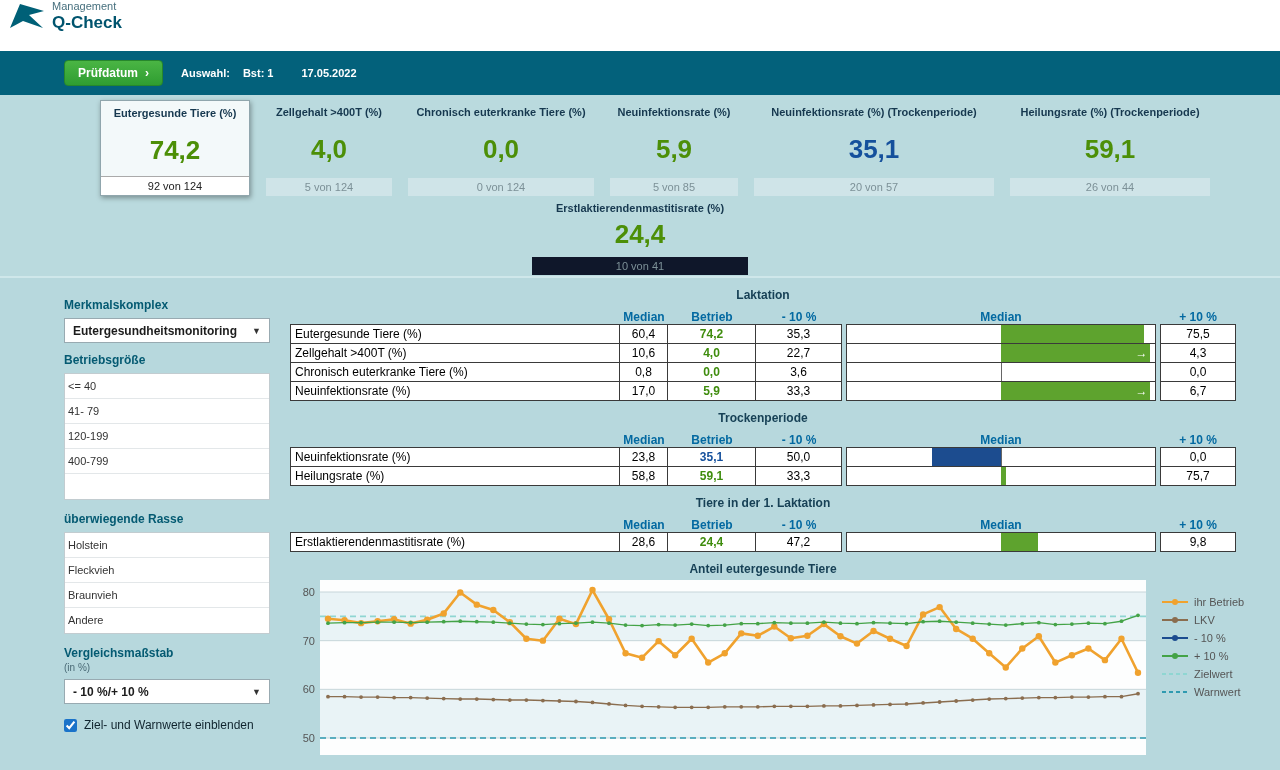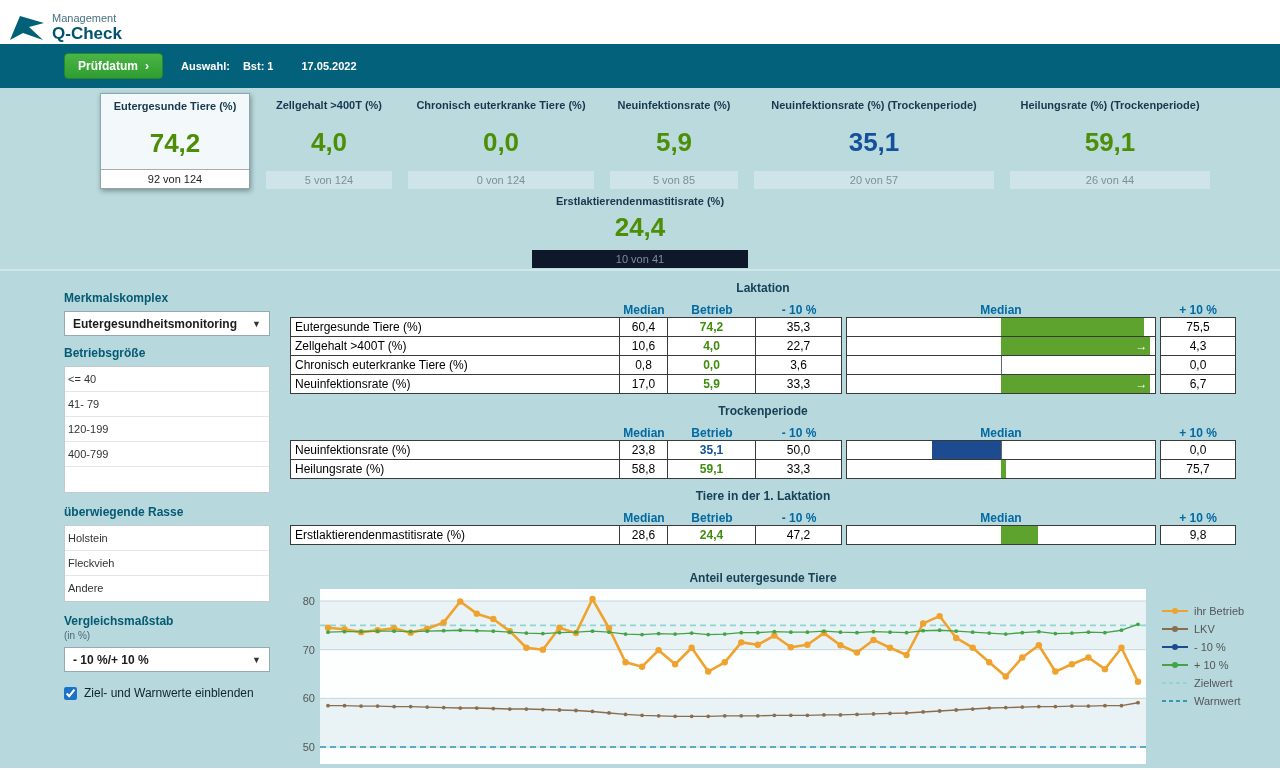--- a/index.html
+++ b/index.html
@@ -1,19 +1,19 @@
 <!DOCTYPE html>
 <html><head>
 <meta charset="utf-8">
 <style>
   *{box-sizing:border-box;margin:0;padding:0}
   html,body{width:1280px;height:770px;overflow:hidden;background:#fff;font-family:"Liberation Sans",sans-serif}
 
   
-  .app-header{height:44px;background:#fff;display:flex;align-items:flex-end;padding-left:8px}
+  .app-header{height:51px;background:#fff;display:flex;align-items:flex-start;padding-left:8px}
   .logo{width:38px;height:32px;flex:0 0 auto}
   .brand{margin-left:6px;line-height:1.15}
   .brand-top{font-size:11px;color:#47707e}
   .brand-bottom{font-size:17px;font-weight:bold;color:#00546e}
 
   
   .toolbar{height:44px;background:#03617b;display:flex;align-items:center;padding-left:64px}
   .btn-pruef{display:inline-flex;align-items:center;gap:7px;background:linear-gradient(#4ab544,#2f9d31);
     border:1px solid #27872b;border-radius:4px;color:#fff;font-weight:bold;font-size:12px;padding:5px 13px;cursor:pointer}
   .tb-text{color:#fff;font-size:11px;font-weight:bold}
@@ -69,21 +69,21 @@
   .cp{text-align:center}
   .gapc{background:transparent}
   .barbox{position:relative;background:#fff;border:1px solid #3a3a3a;height:20px}
   .barbox::before{content:"";position:absolute;left:50%;top:0;bottom:0;width:1px;background:#666}
   .bar{position:absolute;top:0;bottom:0;text-align:right;color:#fff;font-size:12px;line-height:18px;padding-right:3px}
   .bar.right{left:50%}
   .bar.left{right:50%}
 
   
   .chart-section{margin-top:8px}
-  .chart-title-extra{margin-top:26px}
+  .chart-title-extra{margin-top:10px}
   .chart-wrap{position:relative;margin-top:4px}
   .chart-legend{position:absolute;left:872px;top:16px;display:flex;flex-direction:column;gap:6px;width:112px}
   .legend-item{display:flex;align-items:center;gap:6px;font-size:11px;color:#555;cursor:pointer;white-space:nowrap}
 </style>
 </head>
 <body>
 
 <header class="app-header">
   <svg class="logo" viewBox="0 0 38 32">
     <path d="M2 28 L12 4 L36 11 L21 15 L35 28 L15 21 Z" fill="#006077"></path>
@@ -159,20 +159,21 @@
         <div class="side-item">41- 79</div>
         <div class="side-item">120-199</div>
         <div class="side-item">400-799</div>
         <div class="side-item">&nbsp;</div>
       </div>
 
     <div class="side-label">überwiegende Rasse</div>
     <div class="side-list" id="rasseList">
         <div class="side-item">Holstein</div>
         <div class="side-item">Fleckvieh</div>
+        <div class="side-item">Braunvieh</div>
         <div class="side-item">Andere</div>
       </div>
 
     <div class="side-label lbl2">
       <div>Vergleichsmaßstab</div>
       <div class="side-sub">(in %)</div>
     </div>
     <div class="side-select">
       <span>- 10 %/+ 10 %</span>
       <span class="caret">▼</span>

